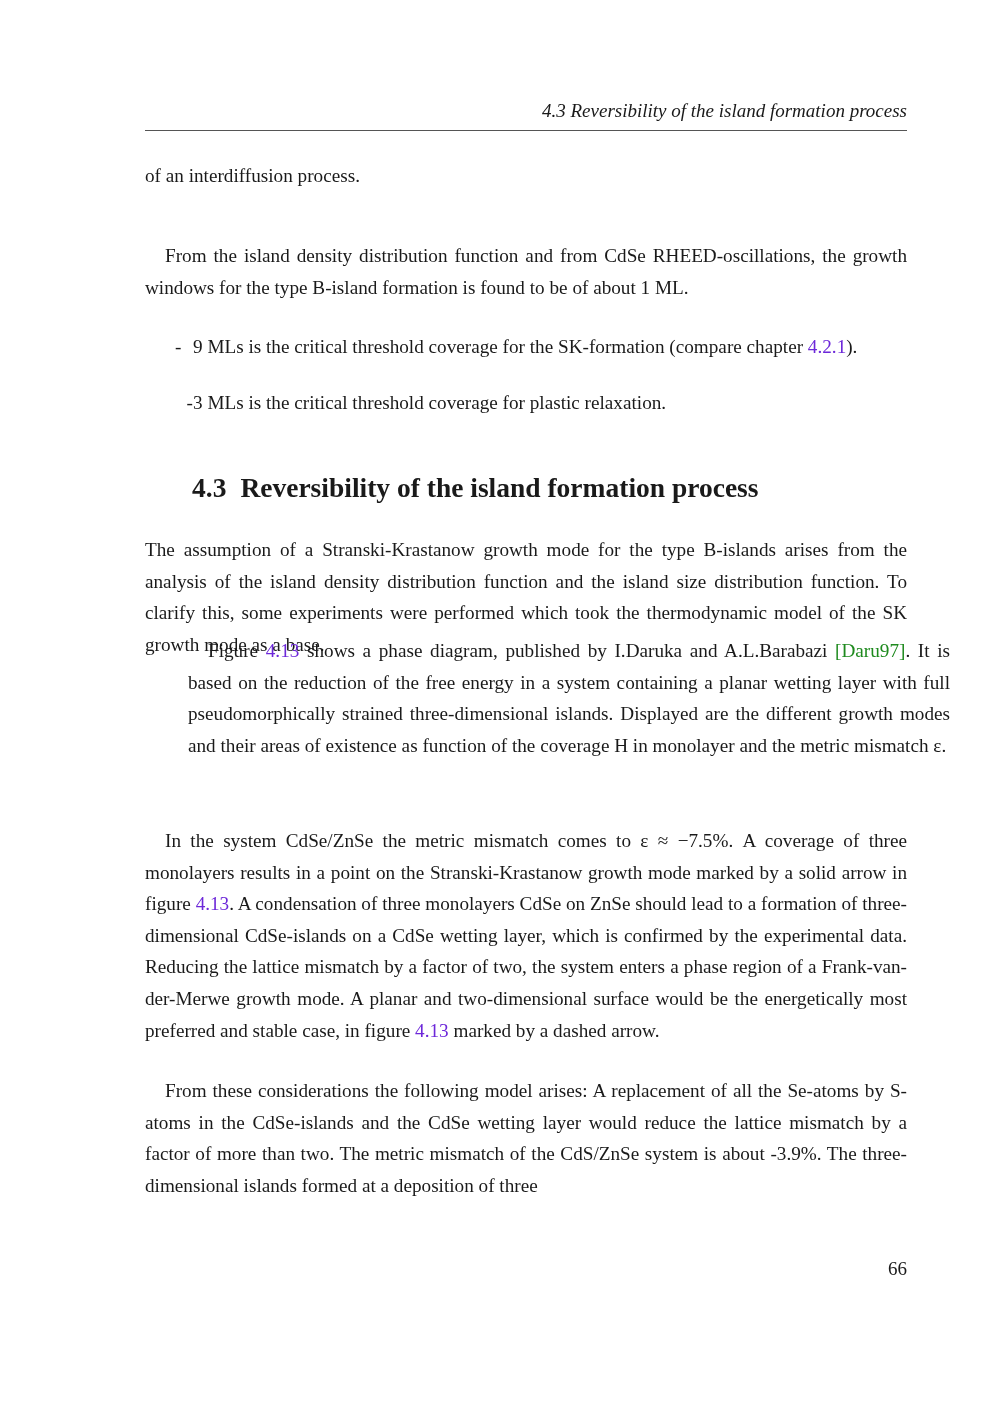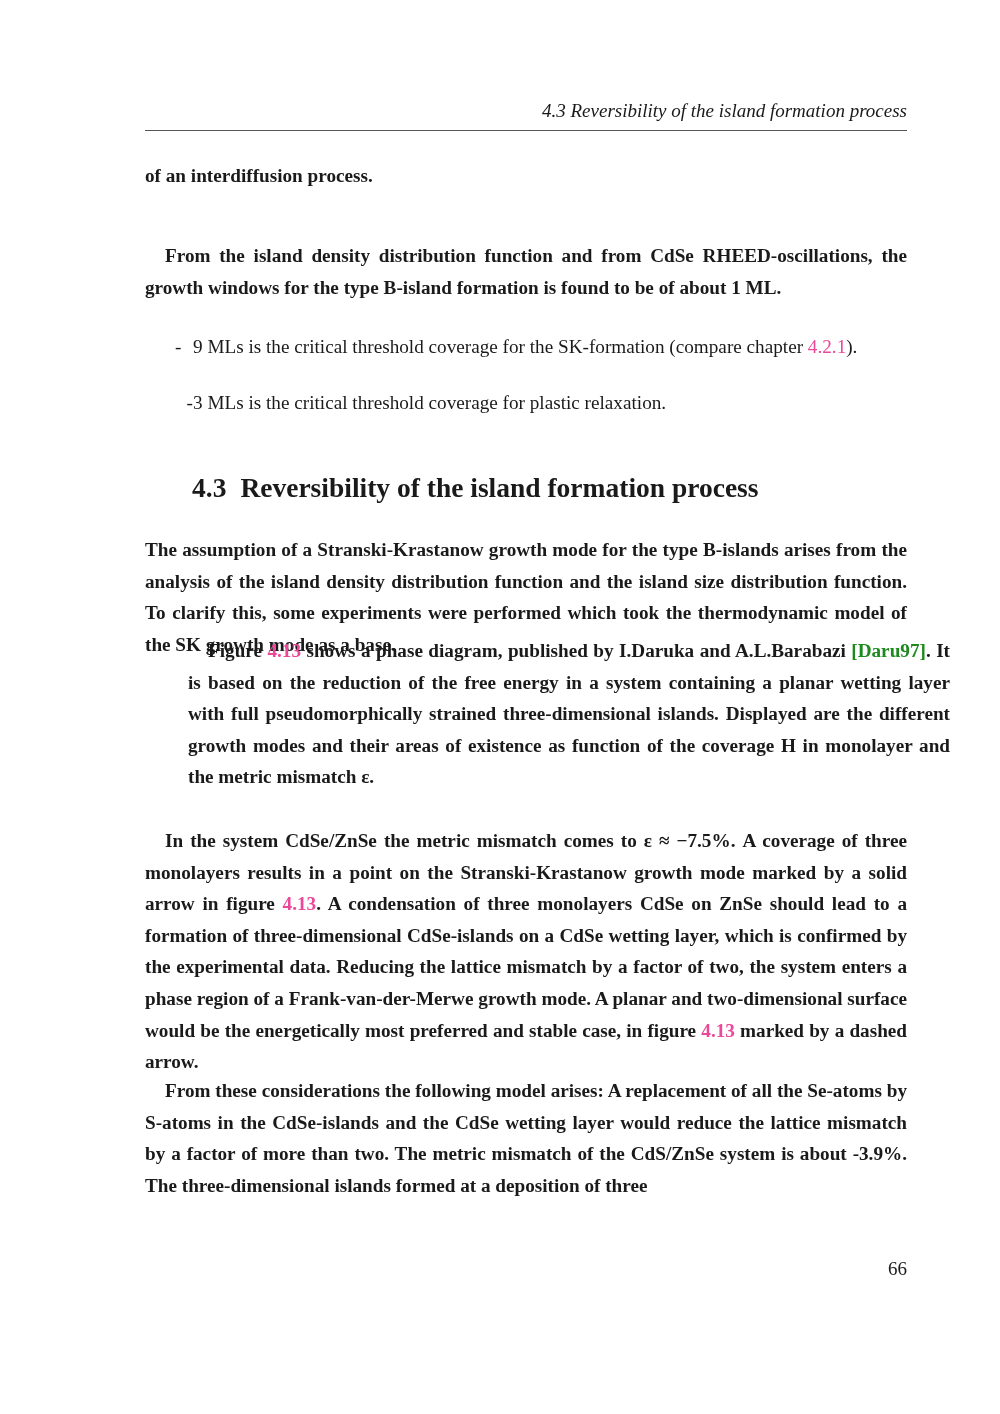--- a/index.html
+++ b/index.html
@@ -1,27 +1,27 @@
 <!DOCTYPE html>
 <html><head>
 <meta charset="utf-8">
 <style>
   html, body { margin: 0; padding: 0; background: #ffffff; }
   body { width: 1000px; height: 1414px; position: relative; overflow: hidden;
          font-family: "Liberation Serif", "DejaVu Serif", serif; color: #1a1a1a; }
   .page { position: absolute; left: 145px; top: 0; width: 762px; }
   .running-head { position: absolute; top: 100px; right: 0; font-style: italic; font-size: 19px; }
   .head-rule { position: absolute; top: 130px; left: 0; width: 762px; height: 0; border-top: 1px solid #555; }
-  .p { position: absolute; left: 0; width: 762px; font-size: 19.2px; line-height: 31.6px; text-align: justify; font-weight: bold; }
+  .p { position: absolute; left: 0; width: 762px; font-size: 19.2px; line-height: 31.6px; text-align: justify; }
   .p.indent { text-indent: 20px; }
   .bullet { position: absolute; left: 30px; font-size: 19.2px; white-space: nowrap; }
   .bullet .dash { display: inline-block; width: 18px; }
   h2 { position: absolute; top: 472px; left: 0; margin: 0; font-size: 27.5px; font-weight: bold; }
   h2 .num { margin-right: 14px; margin-left: 47px; }
-  .ref { color: #ec4899; }
+  .ref { color: #6d28d9; }
   .cite { color: #1e8a1e; }
   .page-num { position: absolute; top: 1258px; right: 0; font-size: 19px; }
 </style>
 </head>
 <body>
 
 <div class="page">
   <div class="running-head">4.3  Reversibility of the island formation process</div>
   <div class="head-rule"></div>
 

